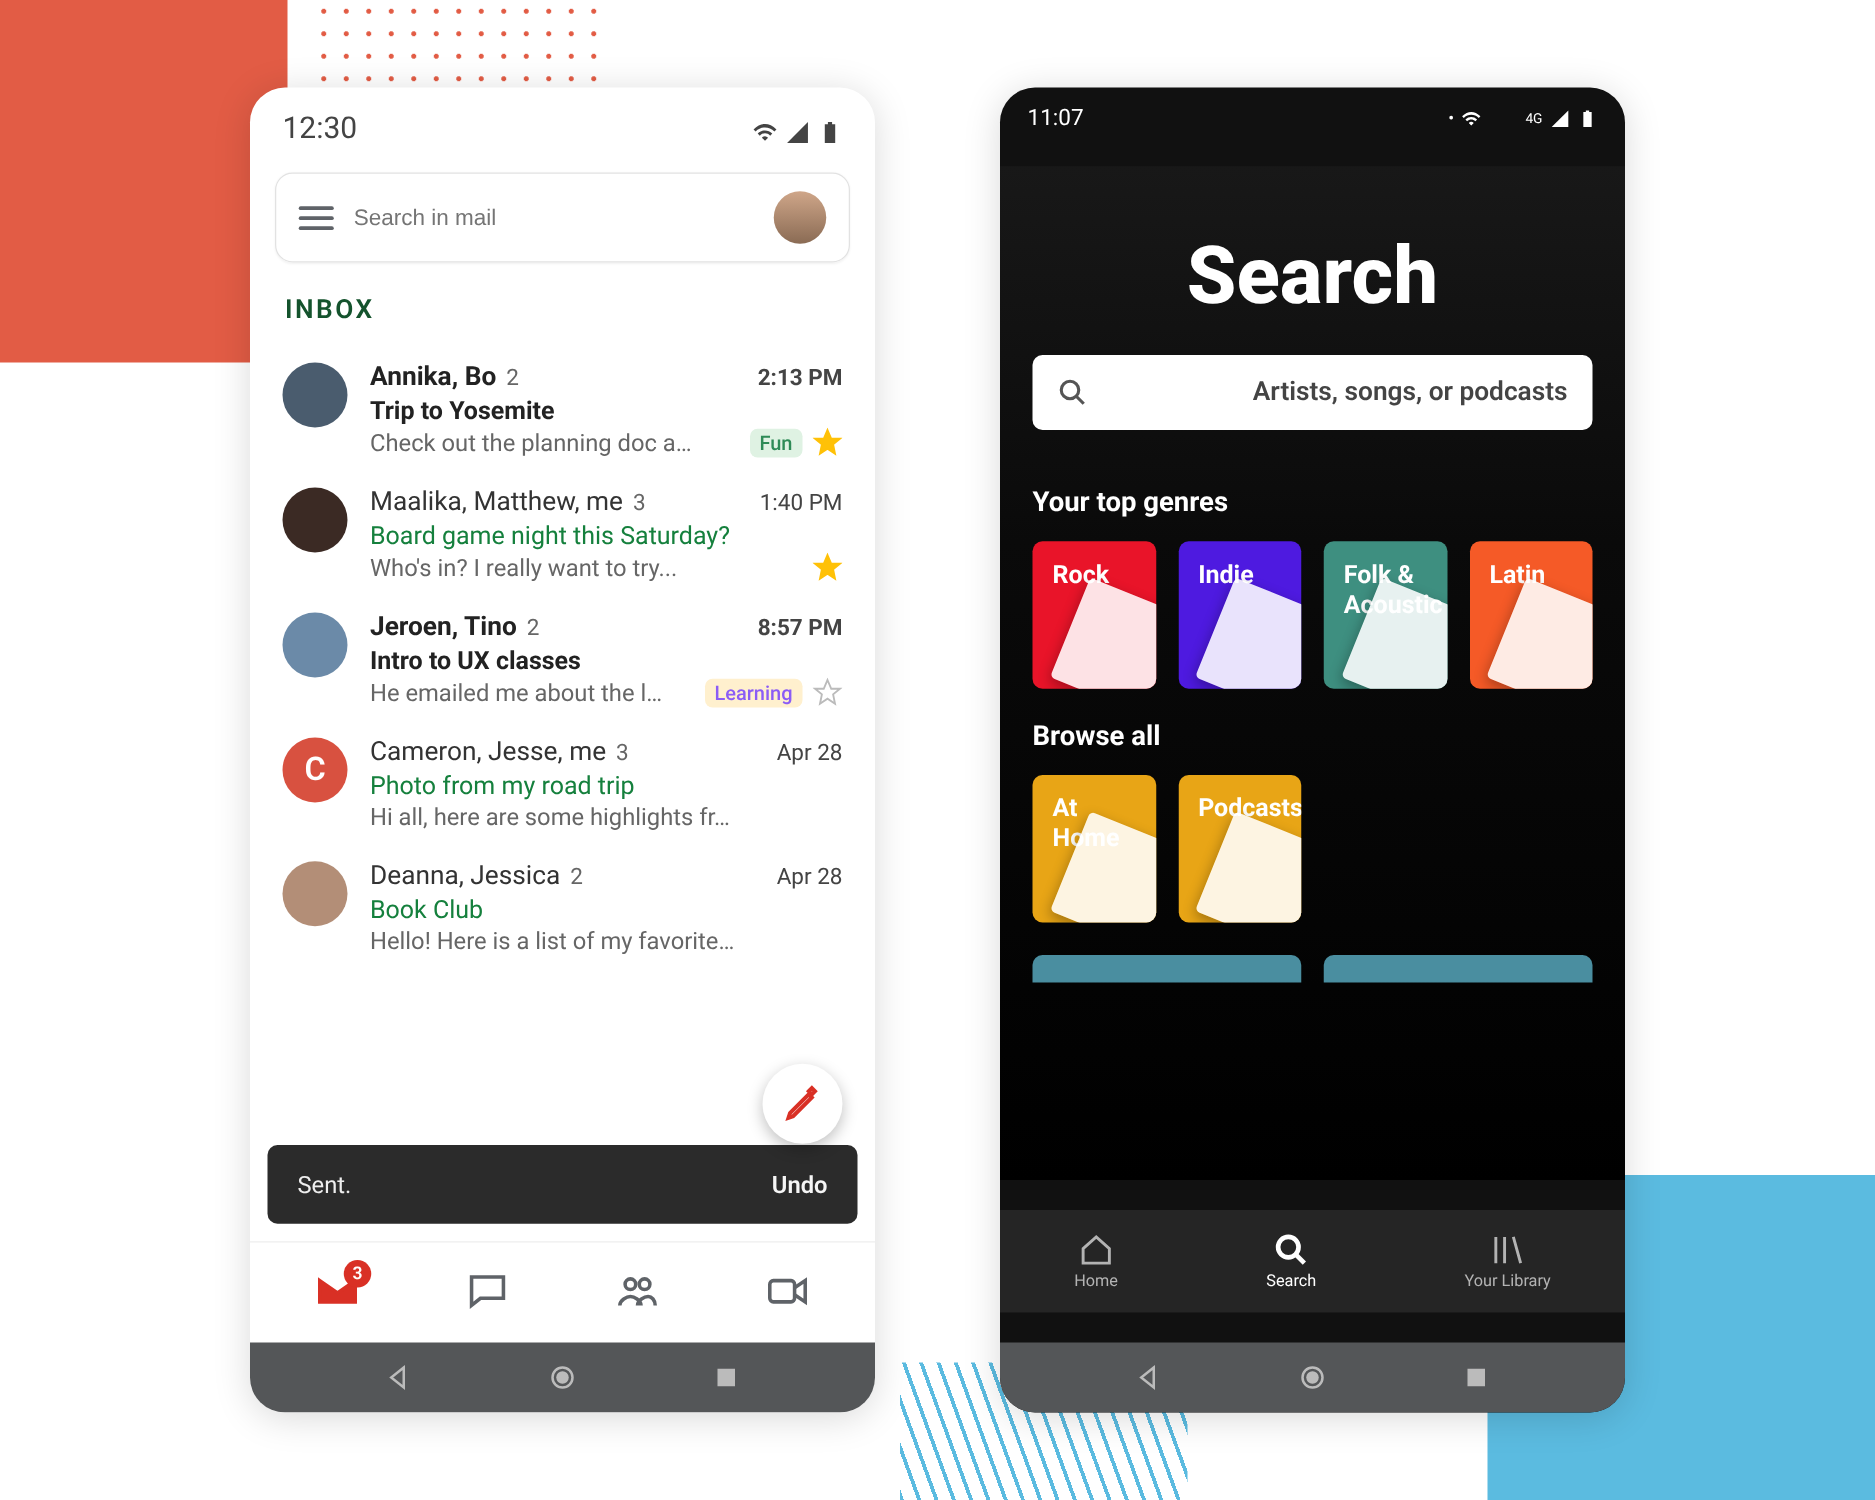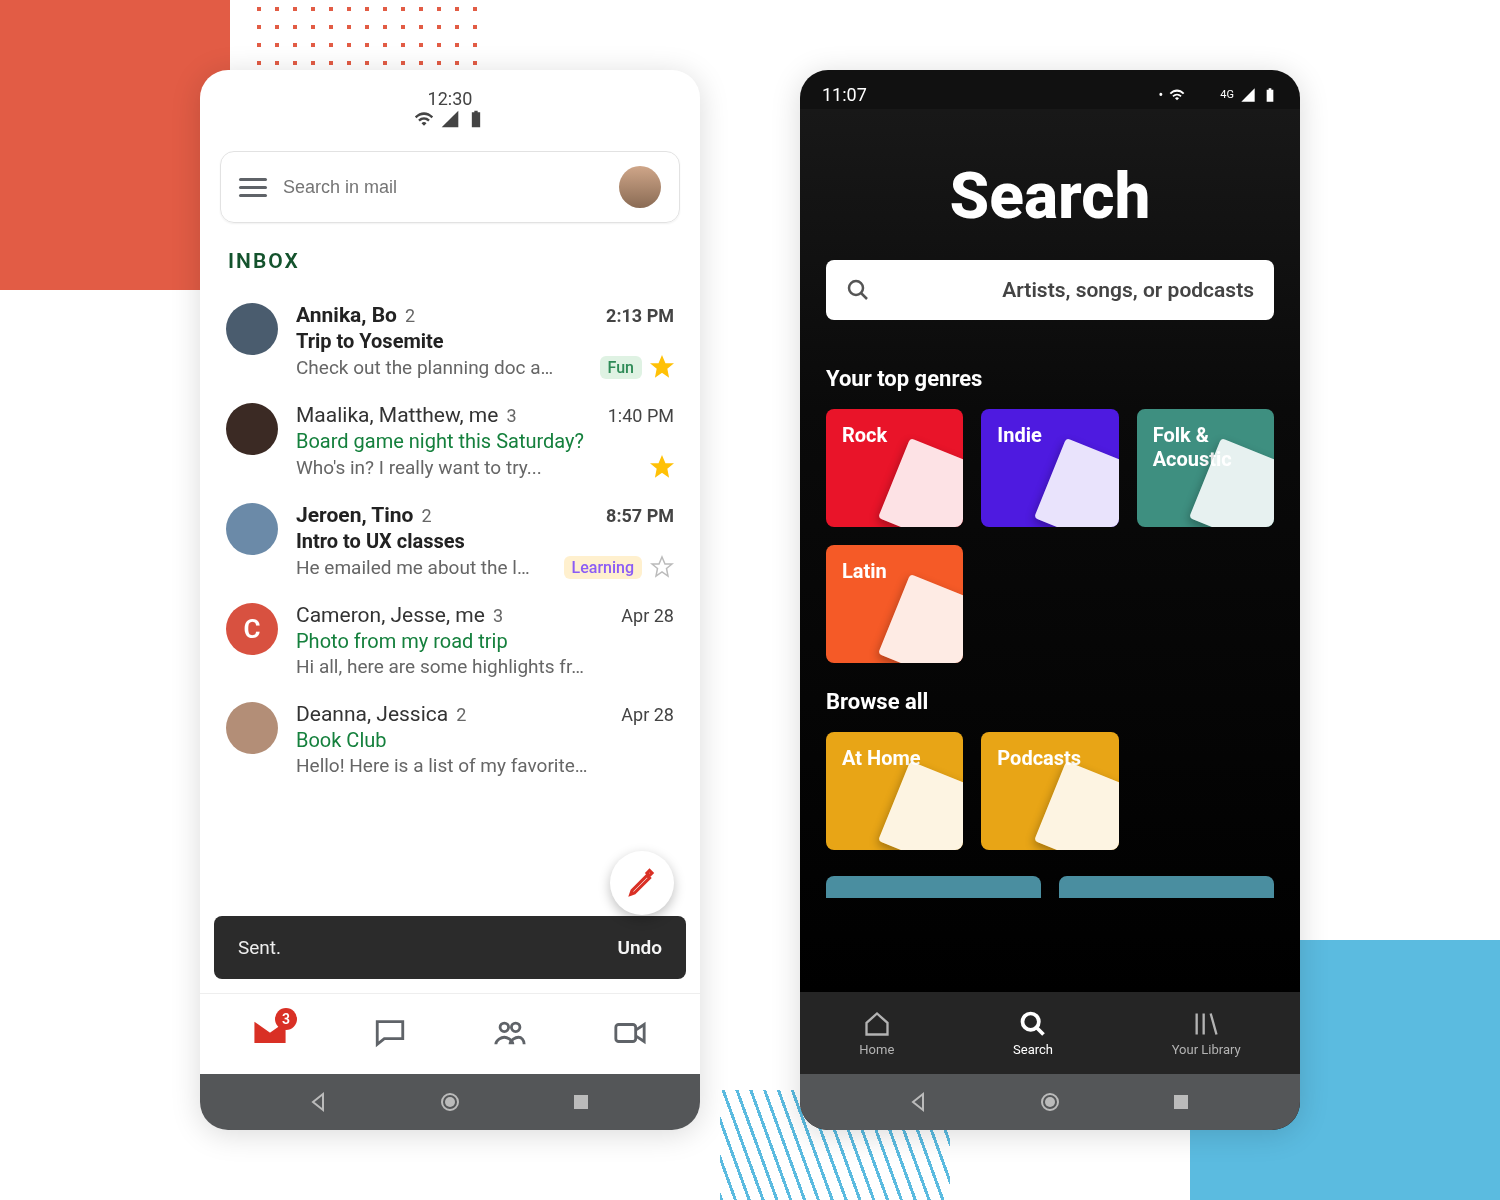--- a/index.html
+++ b/index.html
@@ -56,29 +56,28 @@
     width: 500px;
     height: 1060px;
     border-radius: 28px;
     box-shadow: 0 4px 30px rgba(0,0,0,0.15);
     overflow: hidden;
     position: relative;
     display: flex;
     flex-direction: column;
   }
   .phone.light { background: #fff; }
-  .phone.dark  { background: #111; color: #fff; }
+  .phone.dark  { background: #111; color: #fff; gap: 24px; }
 
   
   .gm-status {
-    display: flex; justify-content: space-between; align-items: center;
+    display: flex; justify-content: space-between; align-items: flex-end;
     padding: 18px 26px 6px 26px;
-    font-size: 18px;
+    font-size: 24px;
     color: #444;
-    flex-direction: column;
   }
   .gm-status .icons { display:flex; gap:6px; align-items:center; }
   .gm-status .icons svg { width:20px; height:20px; fill:#444; }
 
   .gm-search {
     margin: 16px 20px;
     border: 1px solid #e2e2e2;
     border-radius: 14px;
     padding: 14px 18px;
     display: flex; align-items: center; gap: 16px;
@@ -180,21 +179,21 @@
     background:#fff; border-radius:8px; padding:18px 20px;
     display:flex; align-items:center; gap:14px; color:#333;
     margin:0 6px 46px 6px;
     justify-content:space-between;
   }
   .sp-search svg { width:24px; height:24px; stroke:#555; fill:none; stroke-width:2.5; }
   .sp-search span { font-size:21px; font-weight:600; color:#444; }
 
   .sp-section { font-size:22px; font-weight:700; color:#fff; margin:10px 6px 18px 6px; }
 
-  .sp-grid { display:grid; grid-template-columns:1fr 1fr 1fr; gap:18px; padding:0 6px; margin-bottom:26px; }
+  .sp-grid { display:grid; grid-template-columns:1fr 1fr 1fr 1fr; gap:18px; padding:0 6px; margin-bottom:26px; }
   .sp-card {
     border-radius:8px; height:118px; padding:14px 16px; position:relative; overflow:hidden;
     color:#fff; font-weight:700; font-size:20px;
   }
   .sp-card .album {
     position:absolute; right:-14px; bottom:-10px; width:86px; height:86px;
     background:rgba(255,255,255,0.88); border-radius:4px; transform:rotate(22deg);
     box-shadow:0 4px 10px rgba(0,0,0,0.3);
   }
   .sp-row-tease { display:grid; grid-template-columns:1fr 1fr; gap:18px; padding:0 6px; }

